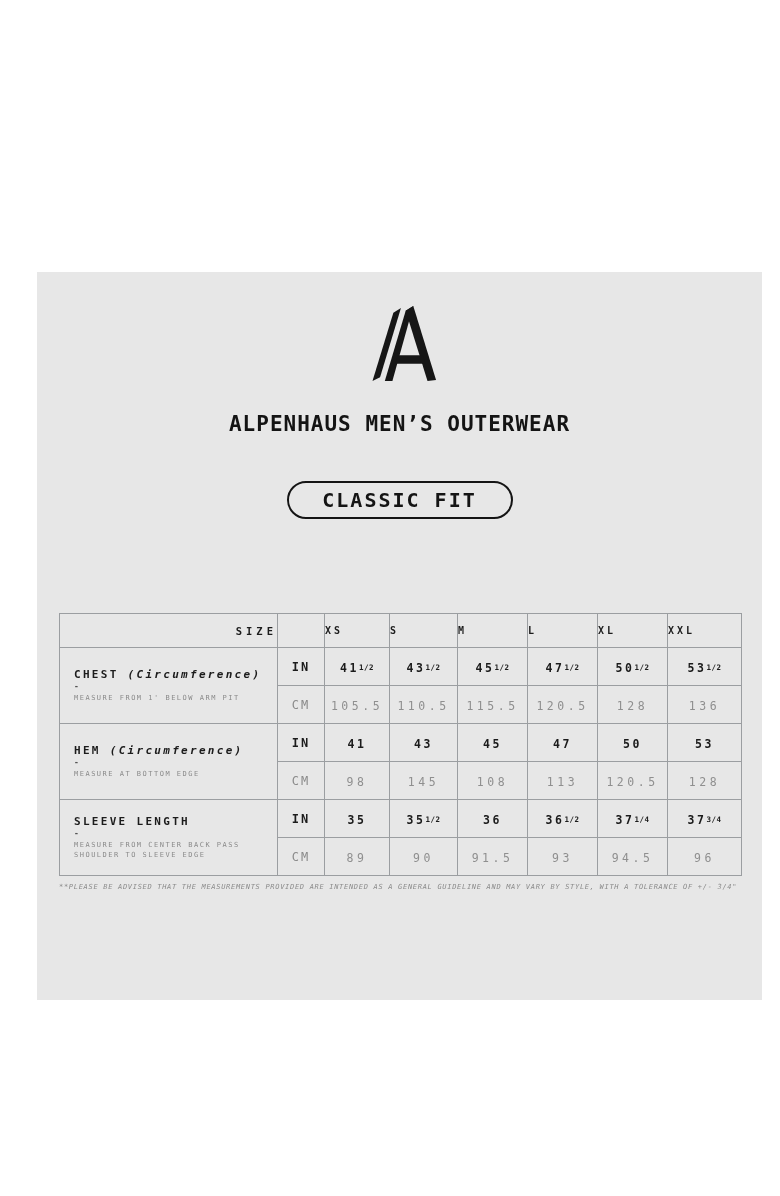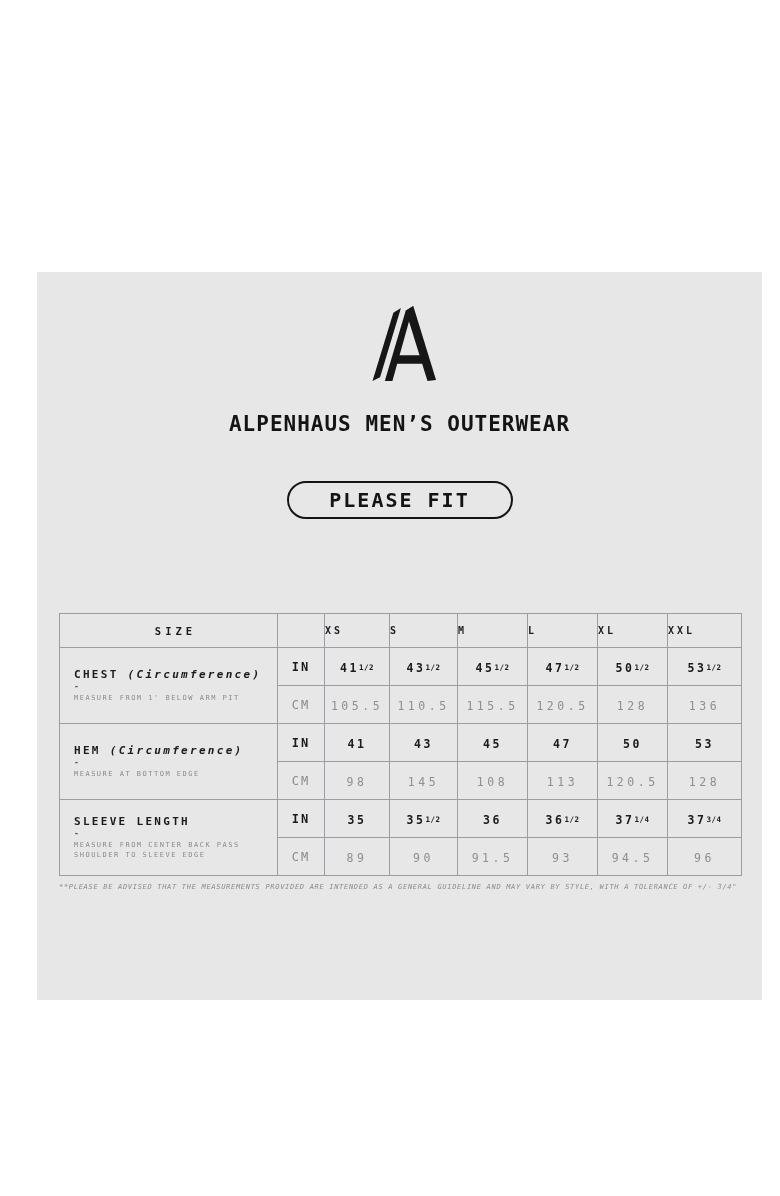--- a/index.html
+++ b/index.html
@@ -34,21 +34,21 @@
   th, td { border:1px solid #9b9ea1; overflow:hidden; }
   col.c0{width:218px} col.c1{width:47px} col.c2{width:65px} col.c3{width:68px}
   col.c4{width:70px} col.c5{width:70px} col.c6{width:70px} col.c7{width:74px}
   thead tr { height:34px; }
   tbody tr { height:38px; }
   thead th {
     font-size:10px; font-weight:bold; letter-spacing:3px;
     color:#1c1c1c; text-align:left; vertical-align:middle;
   }
   th.corner {
-    text-align:center; padding-left:14px; font-size:10.5px; letter-spacing:4px;
+    text-align:right; padding-left:14px; font-size:10.5px; letter-spacing:4px;
   }
   td.label-cell {
     text-align:left; padding-left:14px; vertical-align:middle;
   }
   .m-name { font-size:11px; font-weight:bold; letter-spacing:2.3px; color:#1c1c1c; white-space:nowrap; }
   .m-qual { font-style:italic; }
   .m-dash { font-size:8px; font-weight:bold; color:#555; letter-spacing:1px; line-height:1.1; margin-top:2px; }
   .m-note { font-size:7px; color:#8a8a8a; letter-spacing:1.5px; line-height:1.45; margin-top:1px; white-space:nowrap; }
   td.unit-cell { text-align:center; vertical-align:middle; font-size:12px; letter-spacing:2px; }
   td.unit-cell.u-in { font-weight:bold; color:#1c1c1c; }
@@ -74,21 +74,21 @@
         <polygon points="23,80 45,6 53,1 31,80"></polygon>
         <polygon points="45,6 53,1 77,79 68,80"></polygon>
         <polygon points="34,62 37,53 63,53 66,62"></polygon>
       </g>
     </svg>
   </div>
 
   <h1 class="brand-title">ALPENHAUS MEN’S OUTERWEAR</h1>
 
   <div class="fit-pill">
-    <span>PLEASE FIT</span>
+    <span>CLASSIC FIT</span>
   </div>
 
   <div class="table-wrap">
     <table id="size-table">
         <colgroup>
           <col class="c0">
           <col class="c1">
           <col class="c2">
           <col class="c3">
           <col class="c4">

